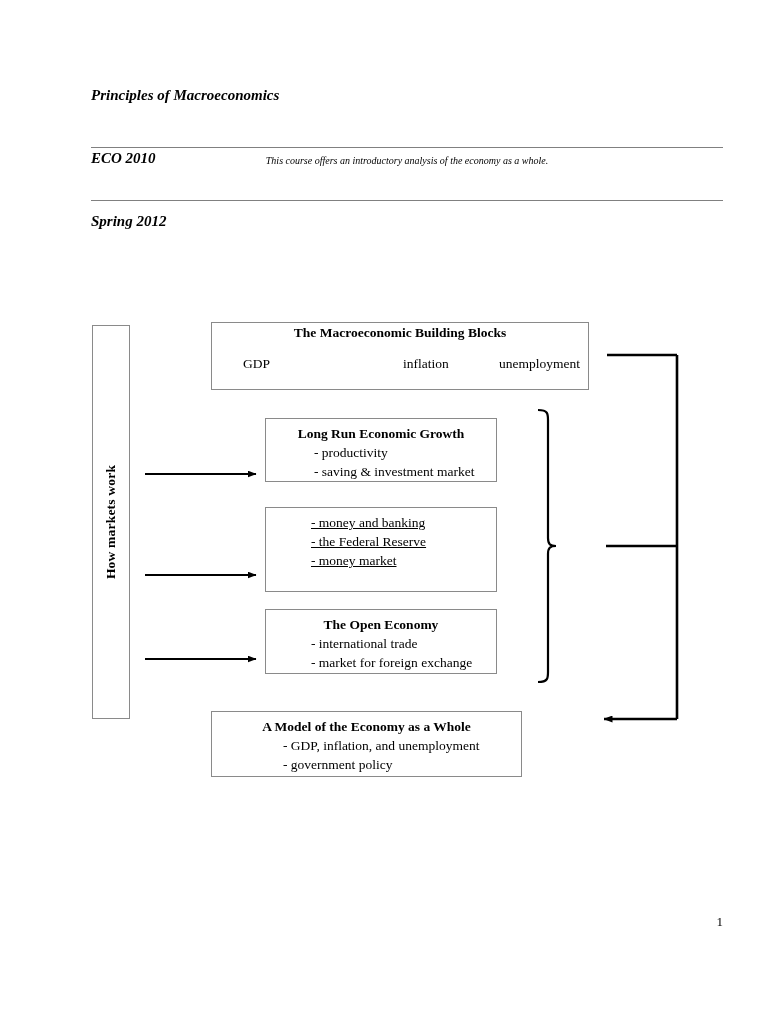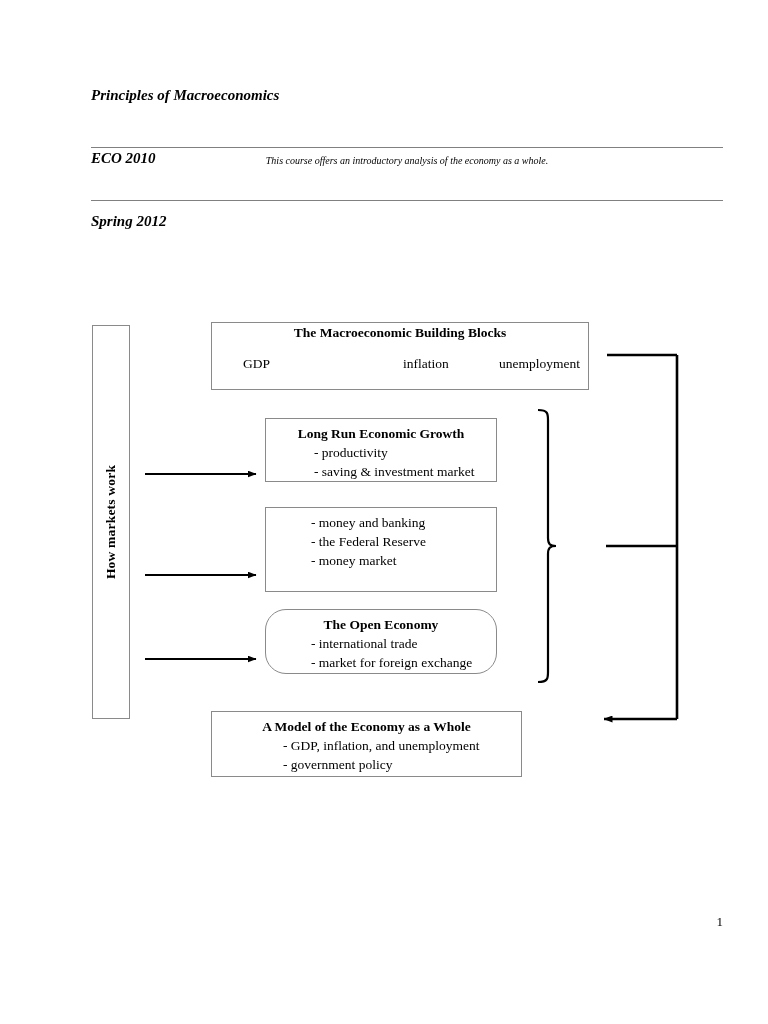--- a/index.html
+++ b/index.html
@@ -102,24 +102,24 @@
   #box-building .terms .t3 { flex: 1 1 auto; text-align: left; }
 
   
   .box-mid {
     left: 265px;
     width: 232px;
     padding-top: 5px;
   }
   #box-growth   { top: 418px; height: 64px; }
   #box-monetary { top: 507px; height: 85px; }
-  #box-open     { top: 609px; height: 65px; border-radius: 21px; }
+  #box-open     { top: 609px; height: 65px; }
 
   .box-mid .node-item { padding-left: 48px; }
-  #box-monetary .node-item { padding-left: 45px; }
+  #box-monetary .node-item { padding-left: 45px; text-decoration: underline; }
   #box-open .node-item { padding-left: 45px; }
 
   
   #box-model {
     left: 211px; top: 711px; width: 311px; height: 66px;
     padding-top: 5px;
   }
   #box-model .node-item { padding-left: 71px; }
 
   

